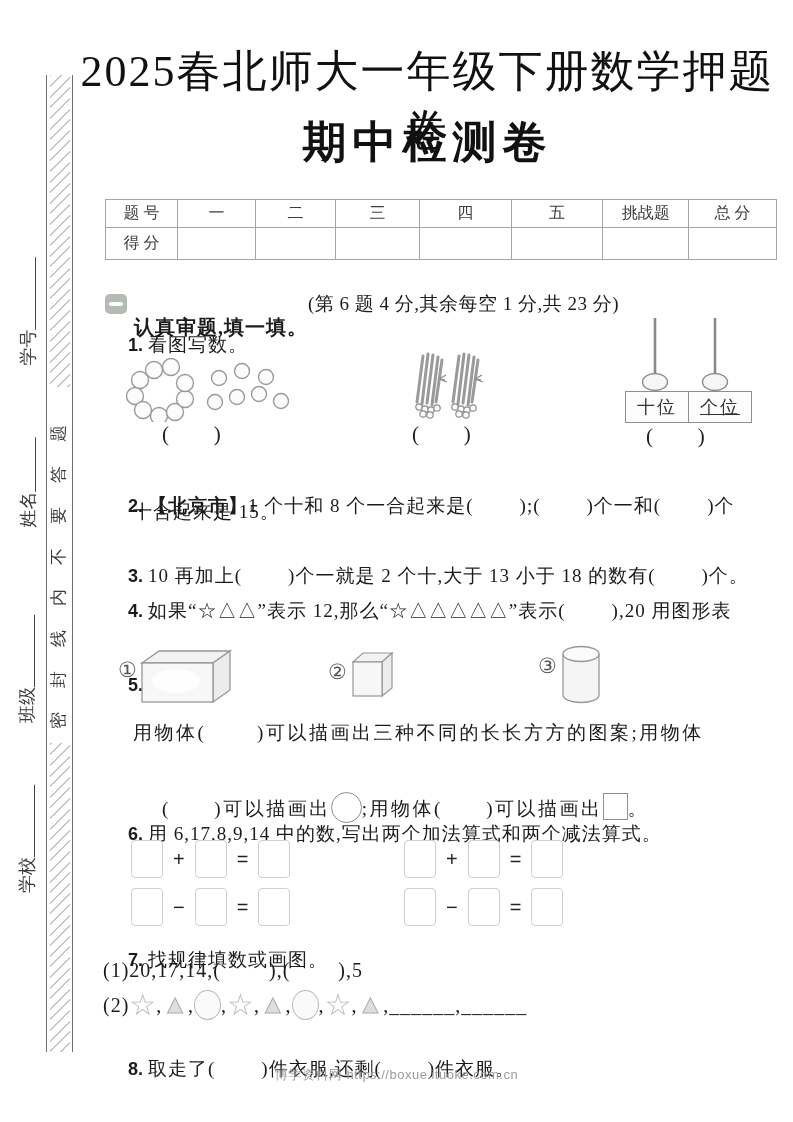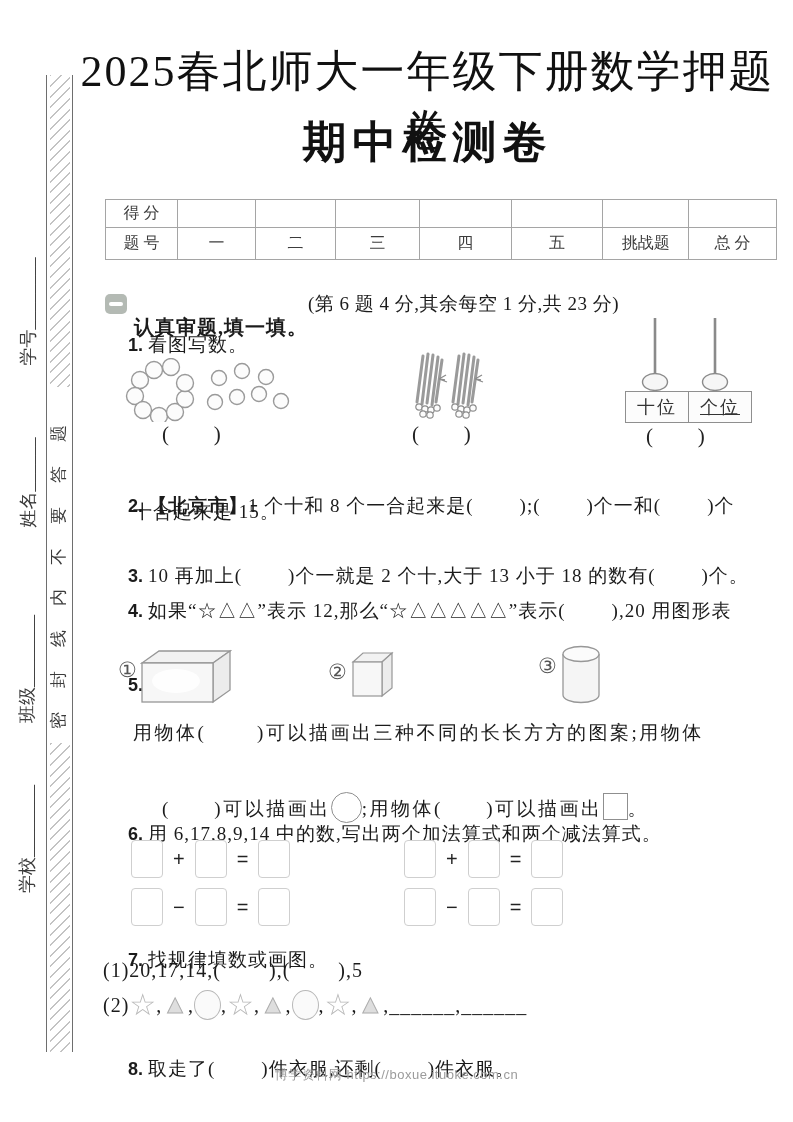--- a/index.html
+++ b/index.html
@@ -93,38 +93,38 @@
   <div class="mlabel" style="left:-40px;top:449px;width:135px">姓名______</div>
   <div class="mlabel" style="left:-48px;top:637px;width:150px">班级________</div>
   <div class="mlabel" style="left:-46px;top:809px;width:146px">学校________</div>
 
   <div class="title1">2025春北师大一年级下册数学押题卷</div>
   <div class="title2">期中检测卷</div>
 
   <table class="score-table">
     <tbody>
         <tr>
-      <td>得 分</td>
-      <td></td>
-      <td></td>
-      <td></td>
-      <td></td>
-      <td></td>
-      <td></td>
-      <td></td>
-    </tr>
-    <tr>
       <td style="width:72px">题 号</td>
       <td style="width:78px">一</td>
       <td style="width:80px">二</td>
       <td style="width:84px">三</td>
       <td style="width:92px">四</td>
       <td style="width:92px">五</td>
       <td style="width:86px">挑战题</td>
       <td style="width:88px">总 分</td>
+    </tr>
+    <tr>
+      <td>得 分</td>
+      <td></td>
+      <td></td>
+      <td></td>
+      <td></td>
+      <td></td>
+      <td></td>
+      <td></td>
     </tr>
   </tbody>
     </table>
 
   <div class="sec-head">
     <span class="sec-icon"></span>
     <span class="sec-title">认真审题,填一填。</span>
     <span class="sec-note">(第 6 题 4 分,其余每空 1 分,共 23 分)</span>
   </div>
 

